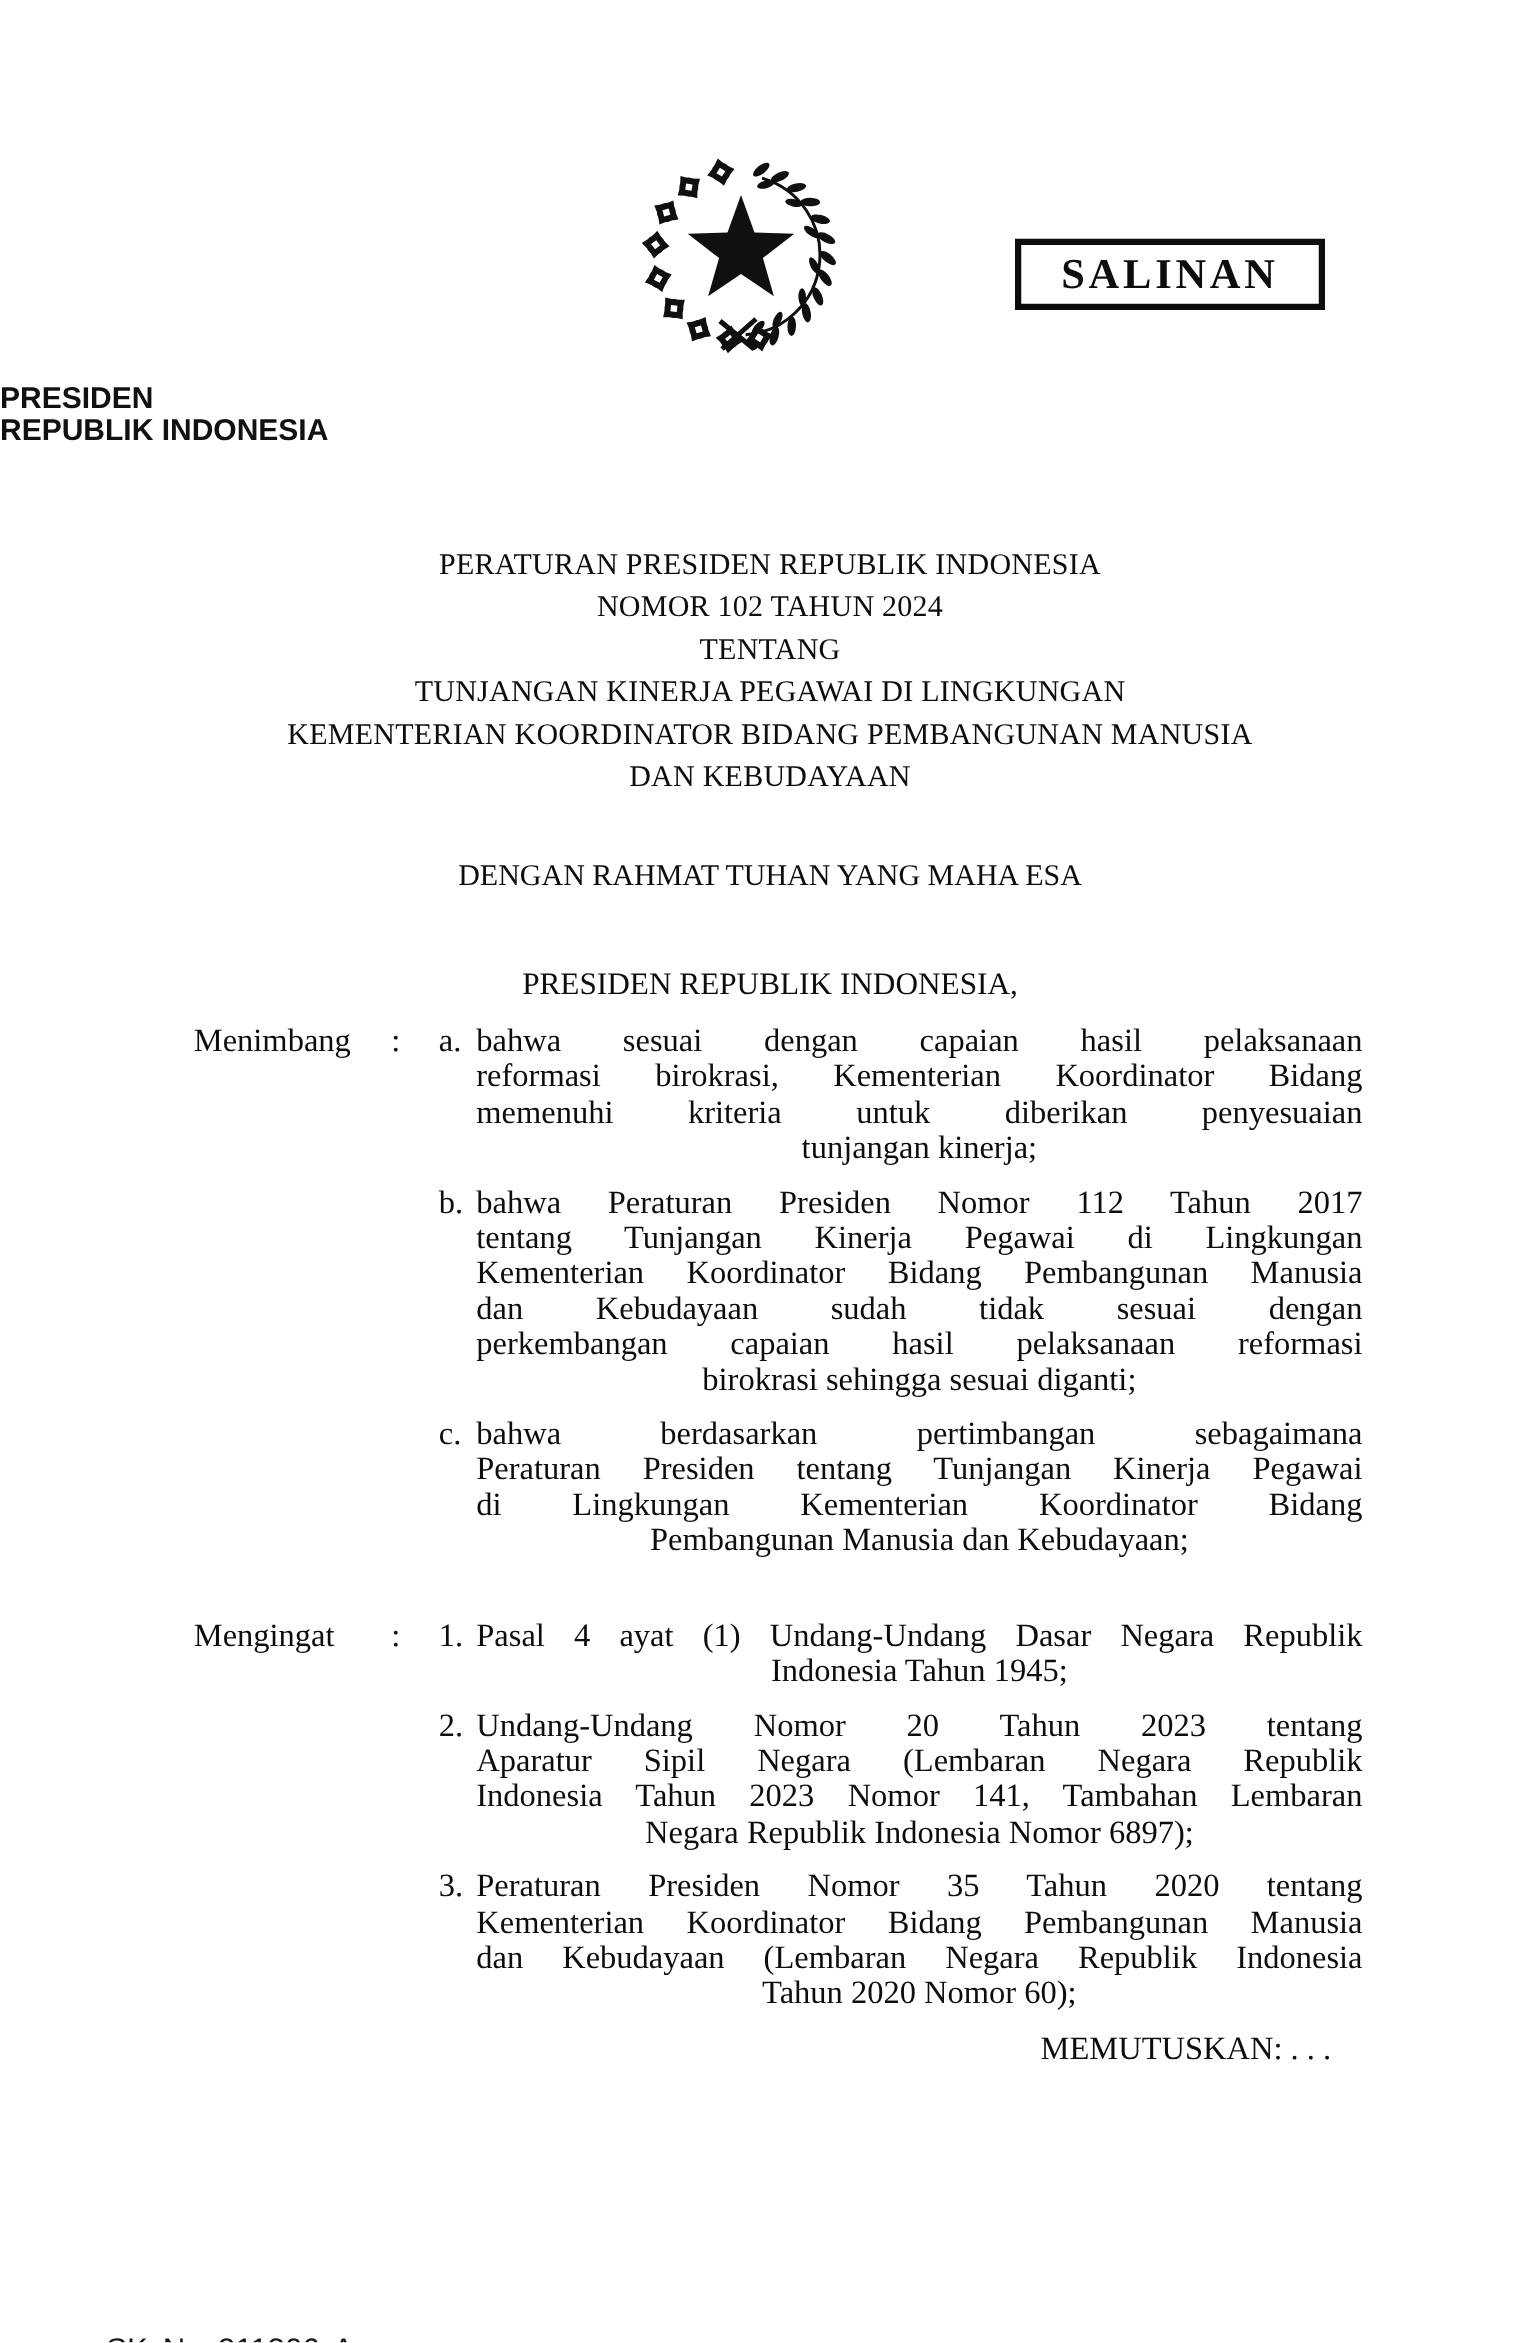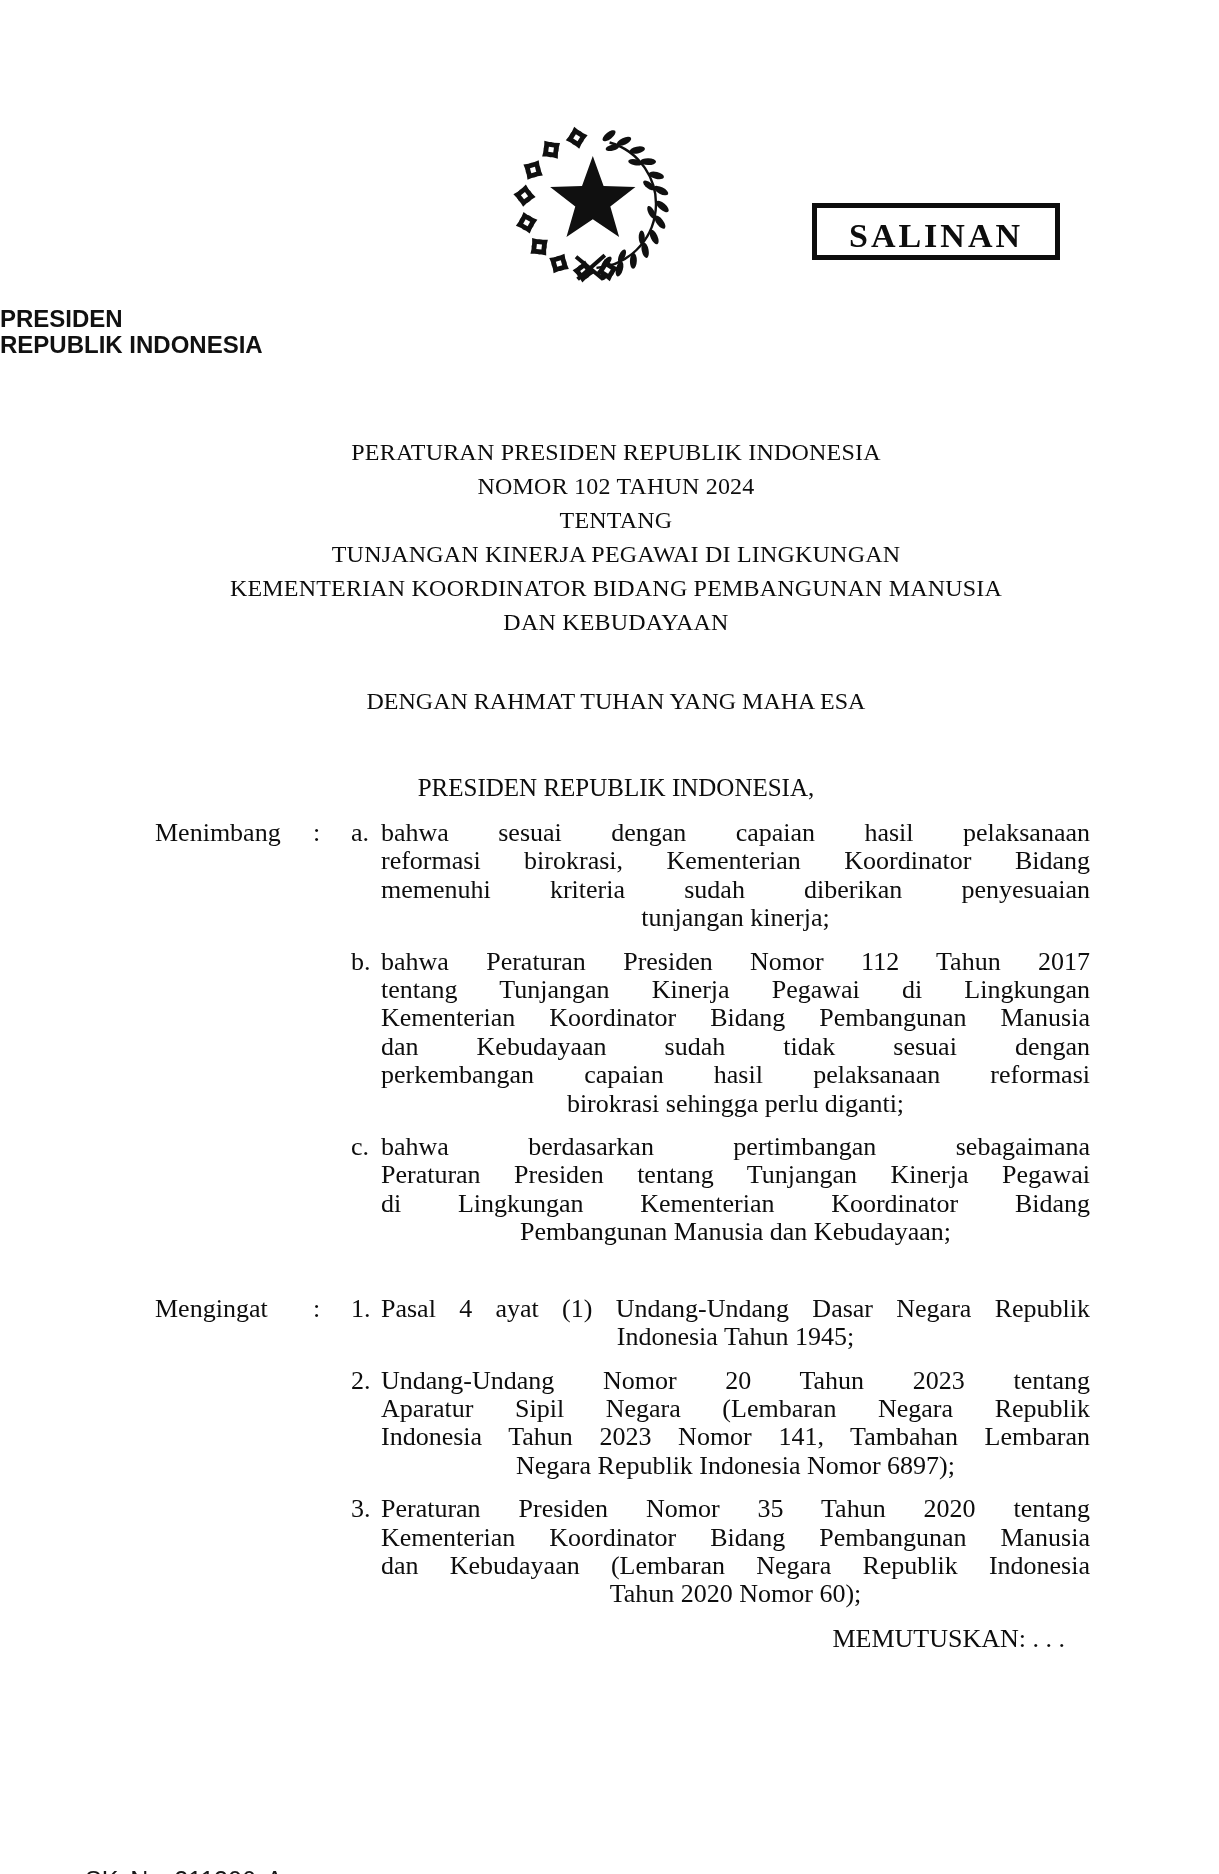--- a/index.html
+++ b/index.html
@@ -9,21 +9,21 @@
     background:#ffffff;
     font-family:"Liberation Serif", serif;
     color:#0d0d0d;
     overflow:hidden;
   }
   
   .seal{position:absolute;left:512px;top:122px;width:160px;height:164px;}
   .stamp-box{
     position:absolute;left:812px;top:191px;width:238px;height:47px;
     border:5px solid #0d0d0d;
-    display:flex;align-items:flex-end;justify-content:center;margin-top:12px;
+    display:flex;align-items:center;justify-content:center;
   }
   .stamp-box span{
     font-family:"Liberation Serif", serif;
     font-weight:bold;font-size:34px;letter-spacing:3px;color:#0d0d0d;
   }
   .letterhead{
     position:absolute;left:0;top:306px;width:1190px;text-align:left;
     font-family:"Liberation Sans", sans-serif;
     font-weight:bold;font-size:24px;line-height:26px;color:#111;
   }
@@ -139,33 +139,33 @@
 
     <div class="sec">
       <div class="sec-label">Menimbang</div>
       <div class="sec-colon">:</div>
       <div class="sec-items">
         <div class="item">
           <div class="item-marker">a.</div>
           <div class="item-text">
               <div class="jline jfill">bahwa sesuai dengan capaian hasil pelaksanaan</div>
               <div class="jline jfill">reformasi birokrasi, Kementerian Koordinator Bidang</div>
-              <div class="jline jfill">memenuhi kriteria sudah diberikan penyesuaian</div>
+              <div class="jline jfill">memenuhi kriteria untuk diberikan penyesuaian</div>
               <div class="jline">tunjangan kinerja;</div>
             </div>
         </div>
         <div class="item">
           <div class="item-marker">b.</div>
           <div class="item-text">
               <div class="jline jfill">bahwa Peraturan Presiden Nomor 112 Tahun 2017</div>
               <div class="jline jfill">tentang Tunjangan Kinerja Pegawai di Lingkungan</div>
               <div class="jline jfill">Kementerian Koordinator Bidang Pembangunan Manusia</div>
               <div class="jline jfill">dan Kebudayaan sudah tidak sesuai dengan</div>
               <div class="jline jfill">perkembangan capaian hasil pelaksanaan reformasi</div>
-              <div class="jline">birokrasi sehingga perlu diganti;</div>
+              <div class="jline">birokrasi sehingga sesuai diganti;</div>
             </div>
         </div>
         <div class="item">
           <div class="item-marker">c.</div>
           <div class="item-text">
               <div class="jline jfill">bahwa berdasarkan pertimbangan sebagaimana</div>
               <div class="jline jfill">Peraturan Presiden tentang Tunjangan Kinerja Pegawai</div>
               <div class="jline jfill">di Lingkungan Kementerian Koordinator Bidang</div>
               <div class="jline">Pembangunan Manusia dan Kebudayaan;</div>
             </div>

